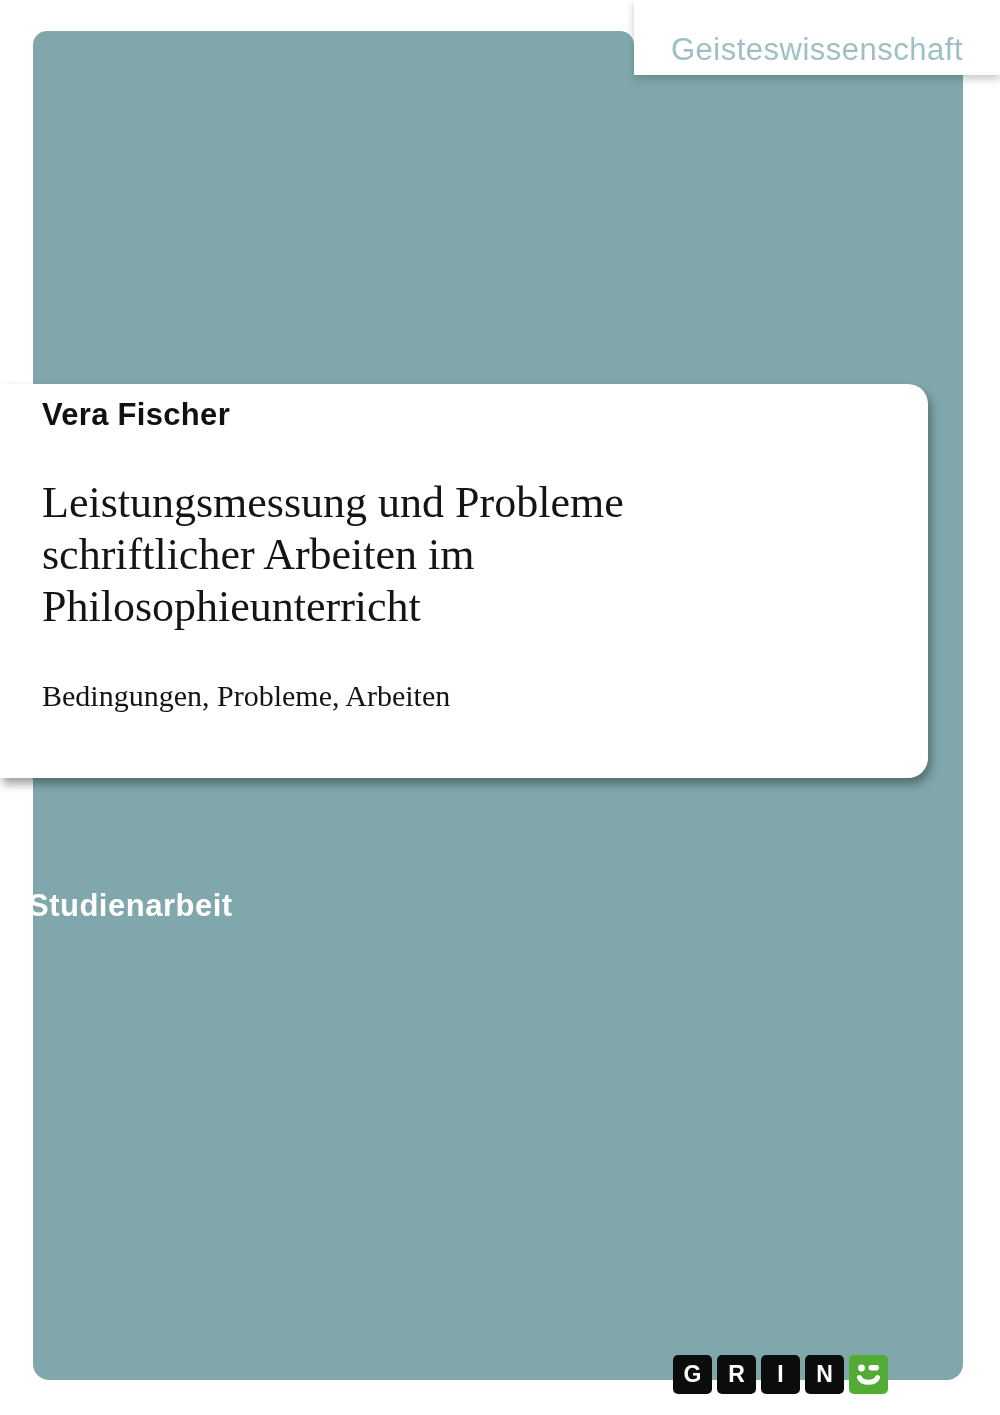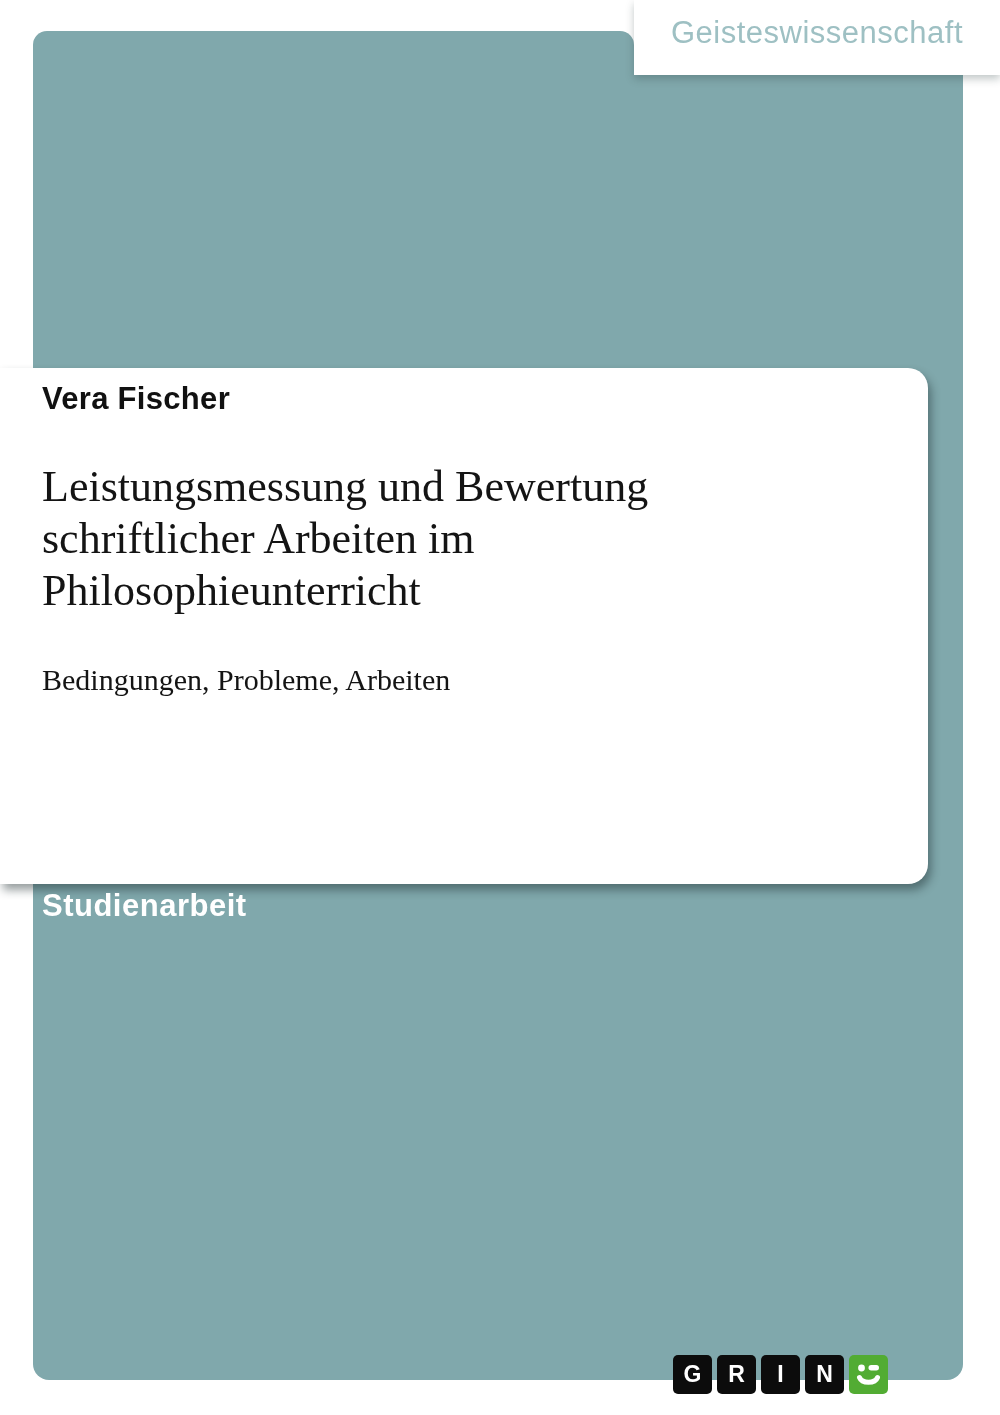--- a/index.html
+++ b/index.html
@@ -40,40 +40,40 @@
   
   .category-banner {
     position: absolute;
     left: 634px;
     top: 0;
     width: 366px;
     height: 75px;
     background: #ffffff;
     box-shadow: 0 4px 8px rgba(40, 60, 62, 0.28);
     display: flex;
-    align-items: center;
+    align-items: flex-end;
     justify-content: flex-end;
     box-sizing: border-box;
     padding: 0 37px 10px 0;
   }
   .category-label {
     font-size: 31px;
     line-height: 1;
     color: #9ec0c3;
     letter-spacing: 0.5px;
     white-space: nowrap;
   }
 
   
   .title-panel {
     position: absolute;
     left: 0;
-    top: 368px;
+    top: 384px;
     width: 928px;
-    height: 516px;
+    height: 394px;
     background: #ffffff;
     border-radius: 0 20px 20px 0;
     box-shadow: 3px 6px 10px rgba(25, 40, 42, 0.45);
     box-sizing: border-box;
     padding: 13px 0 0 42px;
   }
   .author-name {
     font-size: 31px;
     font-weight: bold;
     color: #111111;
@@ -91,21 +91,21 @@
   .book-subtitle {
     margin-top: 46px;
     font-family: "Liberation Serif", "DejaVu Serif", serif;
     font-size: 30px;
     color: #141414;
   }
 
   
   .doc-type {
     position: absolute;
-    left: 42px;
+    left: 28px;
     top: 888px;
     font-size: 31px;
     font-weight: bold;
     color: #ffffff;
     letter-spacing: 0.5px;
   }
 
   
   .grin-logo {
     position: absolute;
@@ -141,21 +141,21 @@
 
   <div class="teal-main"></div>
   <div class="teal-tab"></div>
 
   <div class="category-banner">
     <span class="category-label">Geisteswissenschaft</span>
   </div>
 
   <div class="title-panel">
     <div class="author-name">Vera Fischer</div>
-    <h1 class="book-title">Leistungsmessung und Bewertung schriftlicher Arbeiten im Philosophieunterricht</h1>
+    <h1 class="book-title">Leistungsmessung und Probleme schriftlicher Arbeiten im Philosophieunterricht</h1>
     <div class="book-subtitle">Bedingungen, Probleme, Arbeiten</div>
   </div>
 
   <div class="doc-type">Studienarbeit</div>
 
   <div class="grin-logo">
     <span class="logo-tile">G</span>
     <span class="logo-tile">R</span>
     <span class="logo-tile">I</span>
     <span class="logo-tile">N</span>

